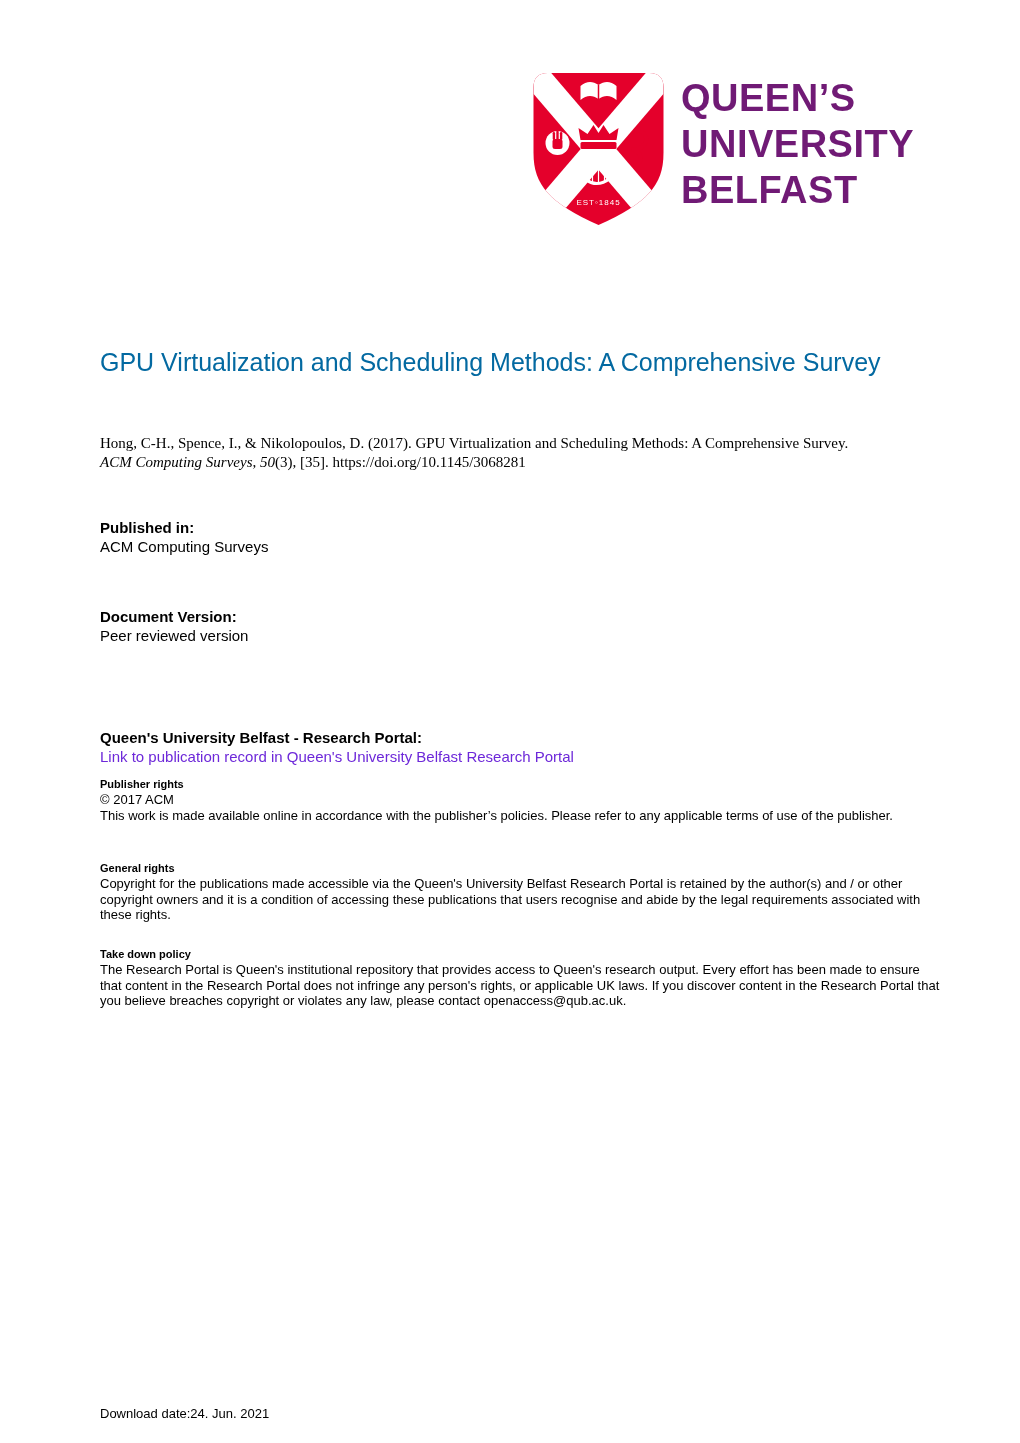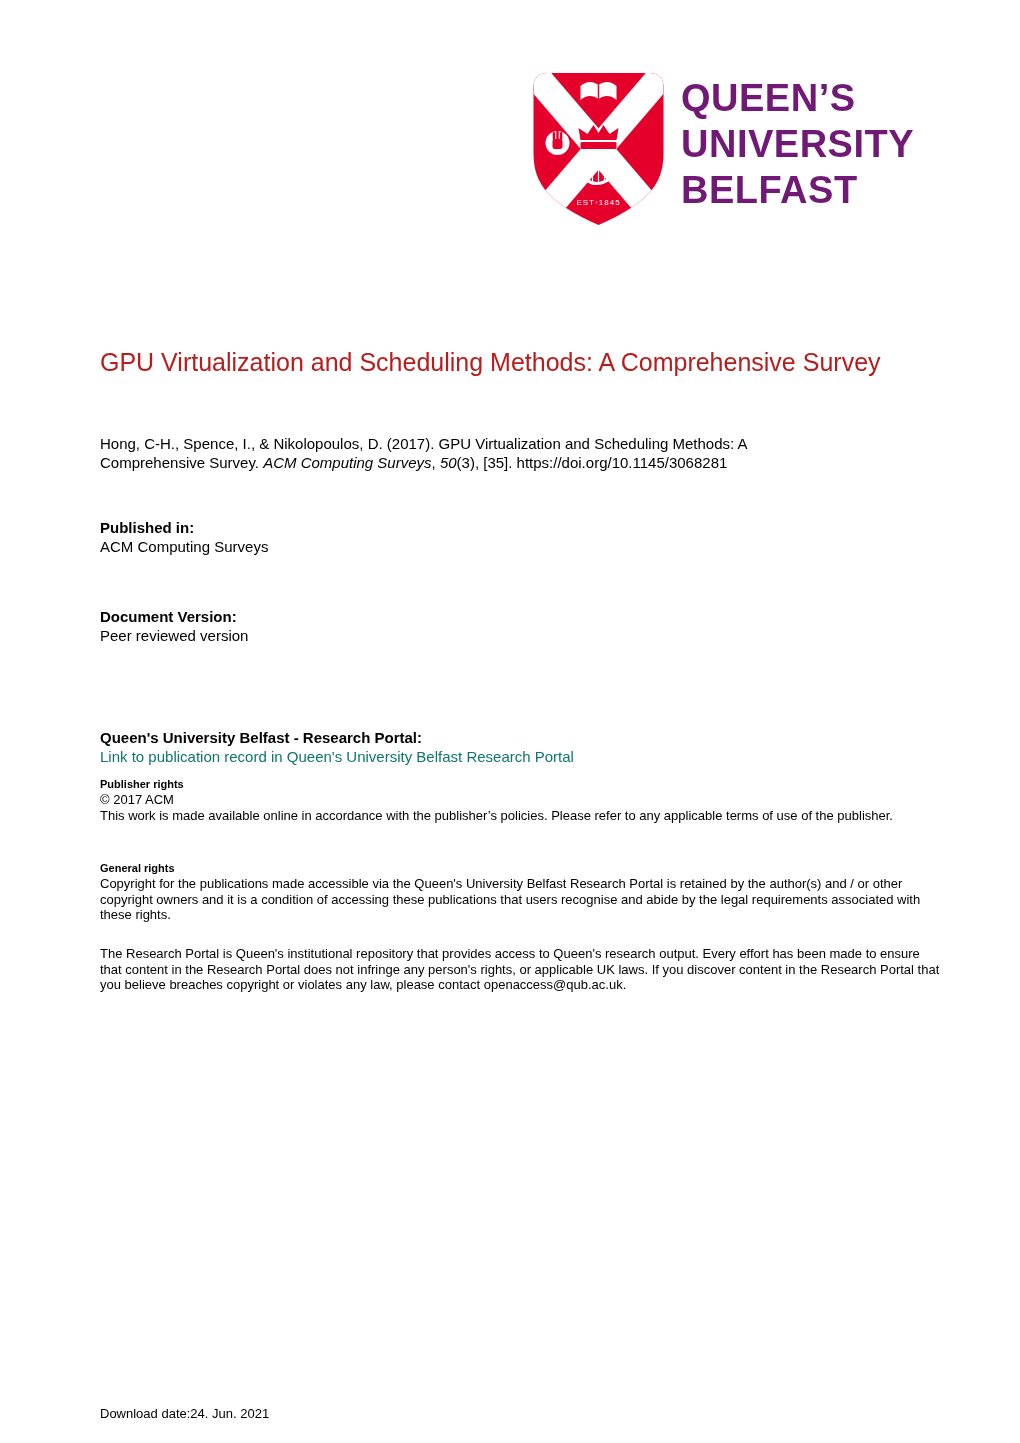--- a/index.html
+++ b/index.html
@@ -34,31 +34,32 @@
 
   
   .doc-title {
     position: absolute;
     top: 346px;
     left: 100px;
     width: 800px;
     font-size: 25px;
     font-weight: normal;
     line-height: 32px;
-    color: #b91c1c;
+    color: #0369a1;
   }
 
   
   .citation {
     position: absolute;
     top: 434px;
     left: 100px;
     width: 755px;
     font-size: 15px;
     line-height: 19px;
+    font-family: Liberation Serif, serif;
   }
   .citation .it { font-style: italic; }
 
   
   .section { position: absolute; left: 100px; width: 840px; }
   .sec-published   { top: 518px; }
   .sec-version     { top: 607px; }
   .sec-portal      { top: 728px; }
   .sec-publisher   { top: 776px; }
   .sec-general     { top: 860px; }
@@ -78,21 +79,21 @@
     font-weight: bold;
     line-height: 16px;
   }
   .body-sm {
     font-size: 13px;
     line-height: 15.5px;
   }
   .portal-link {
     font-size: 15px;
     line-height: 20px;
-    color: #0f766e;
+    color: #6d28d9;
     text-decoration: none;
     cursor: pointer;
     display: inline-block;
   }
 
   
   .footer {
     position: absolute;
     top: 1406px;
     left: 100px;
@@ -180,18 +181,19 @@
     <div class="body-sm">© 2017 ACM</div>
     <div class="body-sm">This work is made available online in accordance with the publisher’s policies. Please refer to any applicable terms of use of the publisher.</div>
   </div>
 
   <div class="section sec-general">
     <div class="label-sm">General rights</div>
     <div class="body-sm">Copyright for the publications made accessible via the Queen's University Belfast Research Portal is retained by the author(s) and / or other copyright owners and it is a condition of accessing these publications that users recognise and abide by the legal requirements associated with these rights.</div>
   </div>
 
   <div class="section sec-takedown">
+    <div class="label-sm">Take down policy</div>
     <div class="body-sm">The Research Portal is Queen's institutional repository that provides access to Queen's research output. Every effort has been made to ensure that content in the Research Portal does not infringe any person's rights, or applicable UK laws. If you discover content in the Research Portal that you believe breaches copyright or violates any law, please contact openaccess@qub.ac.uk.</div>
   </div>
 
   <div class="footer">Download date:24. Jun. 2021</div>
 
 </div>
 
 </body></html>

